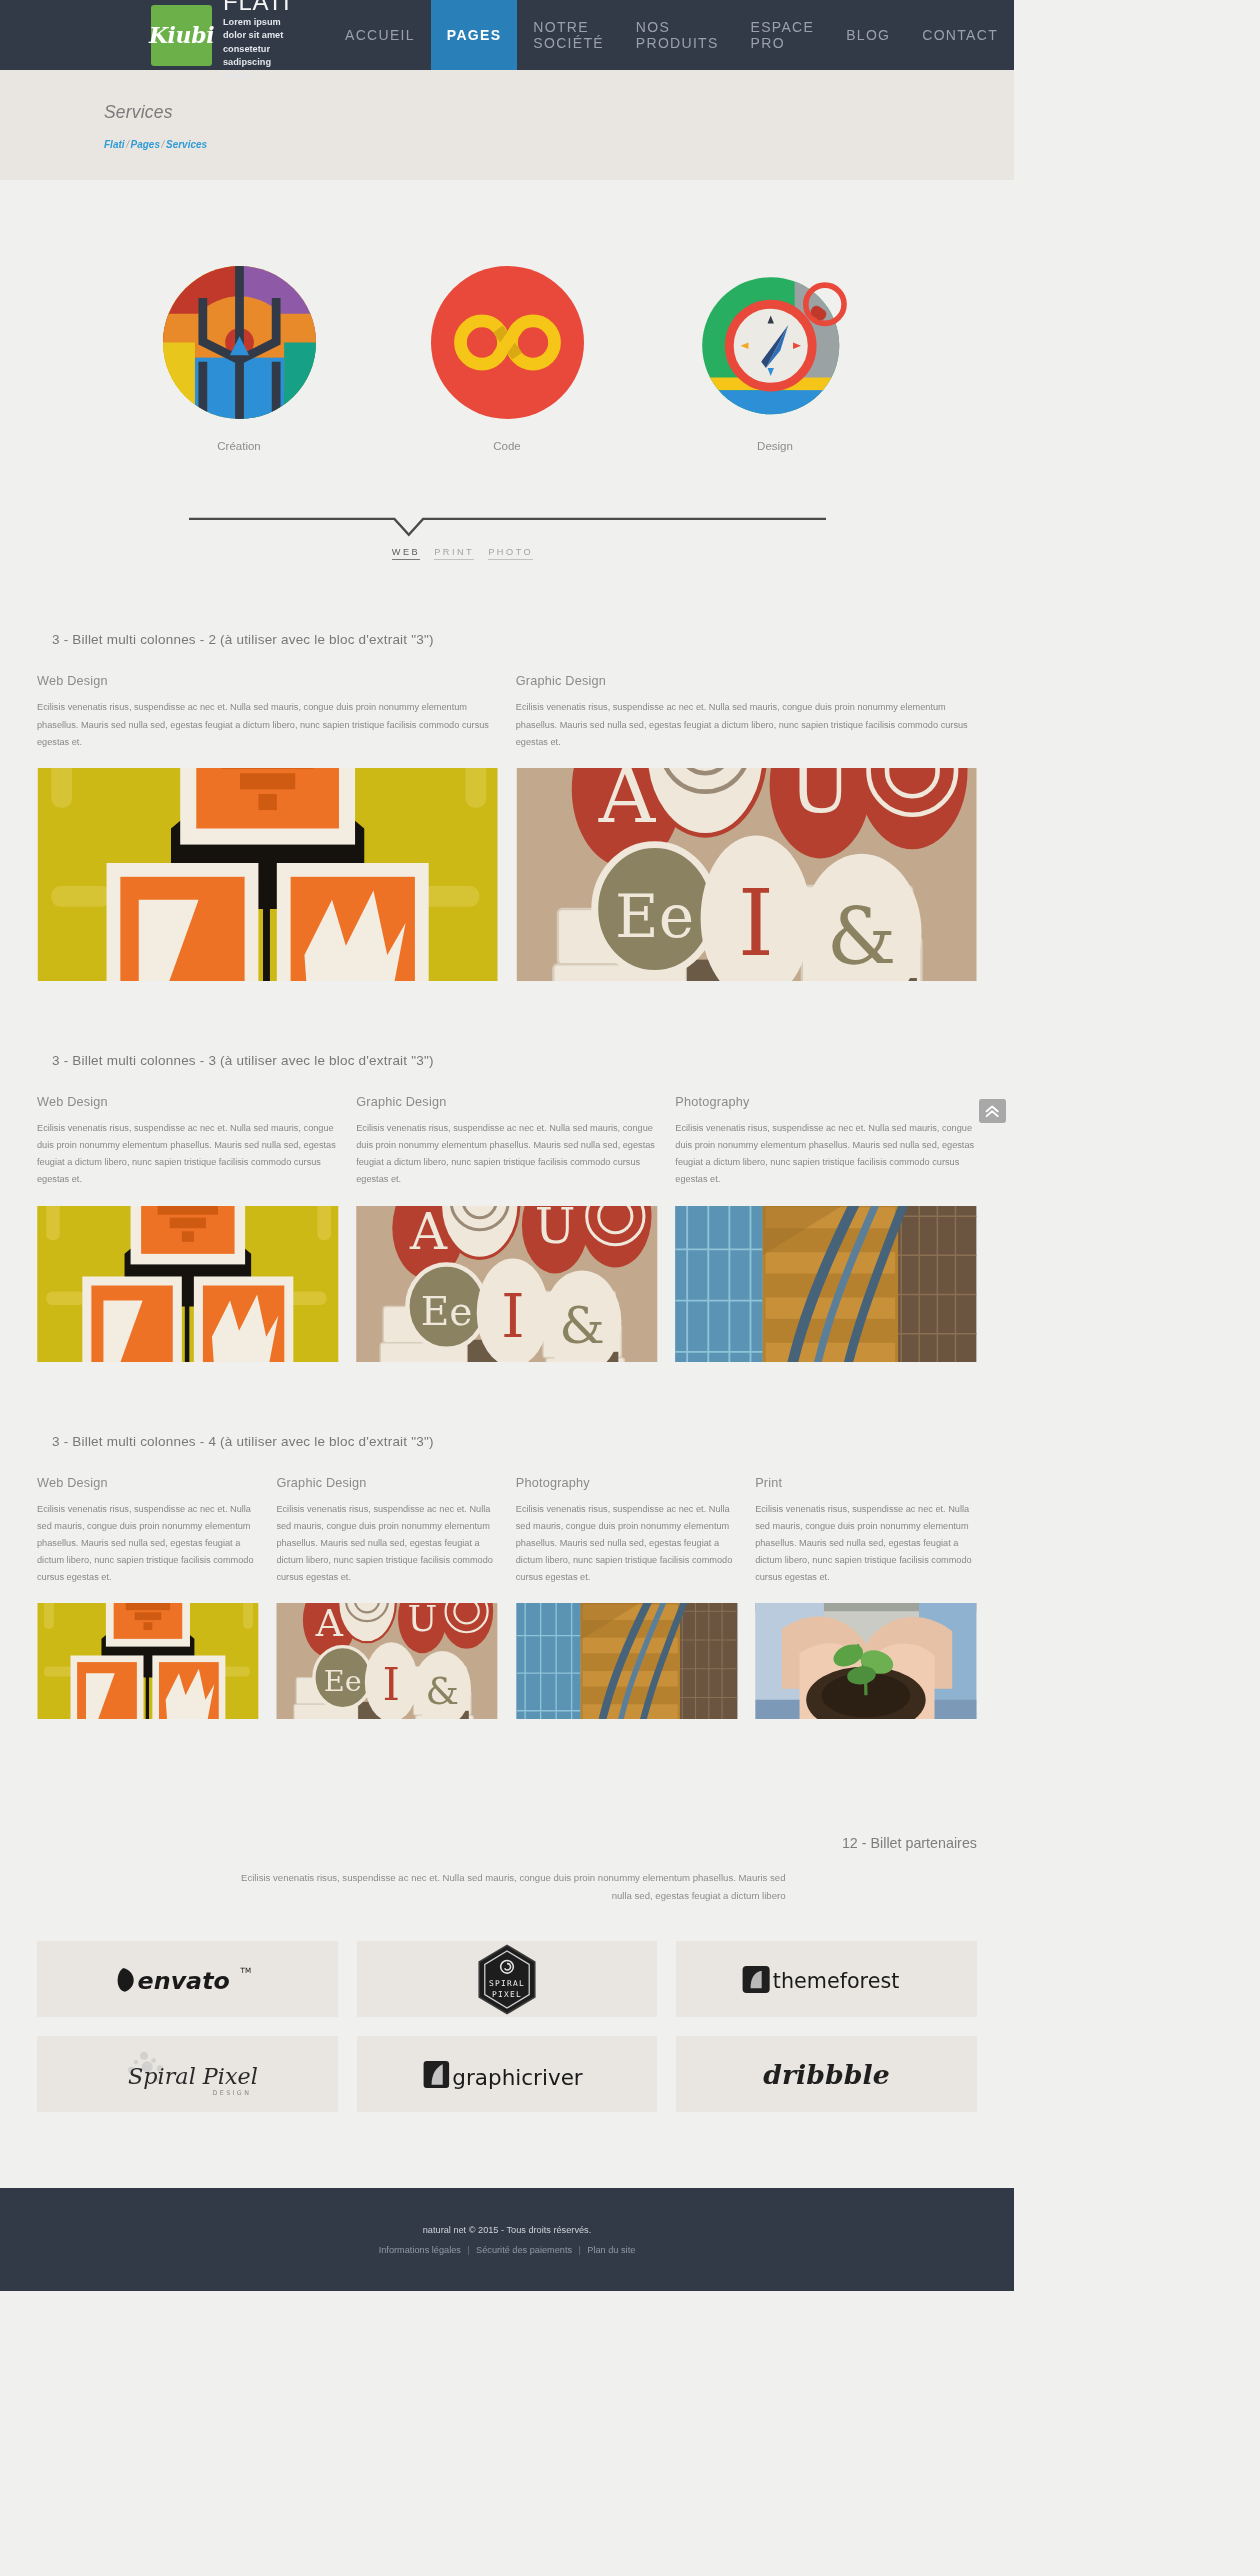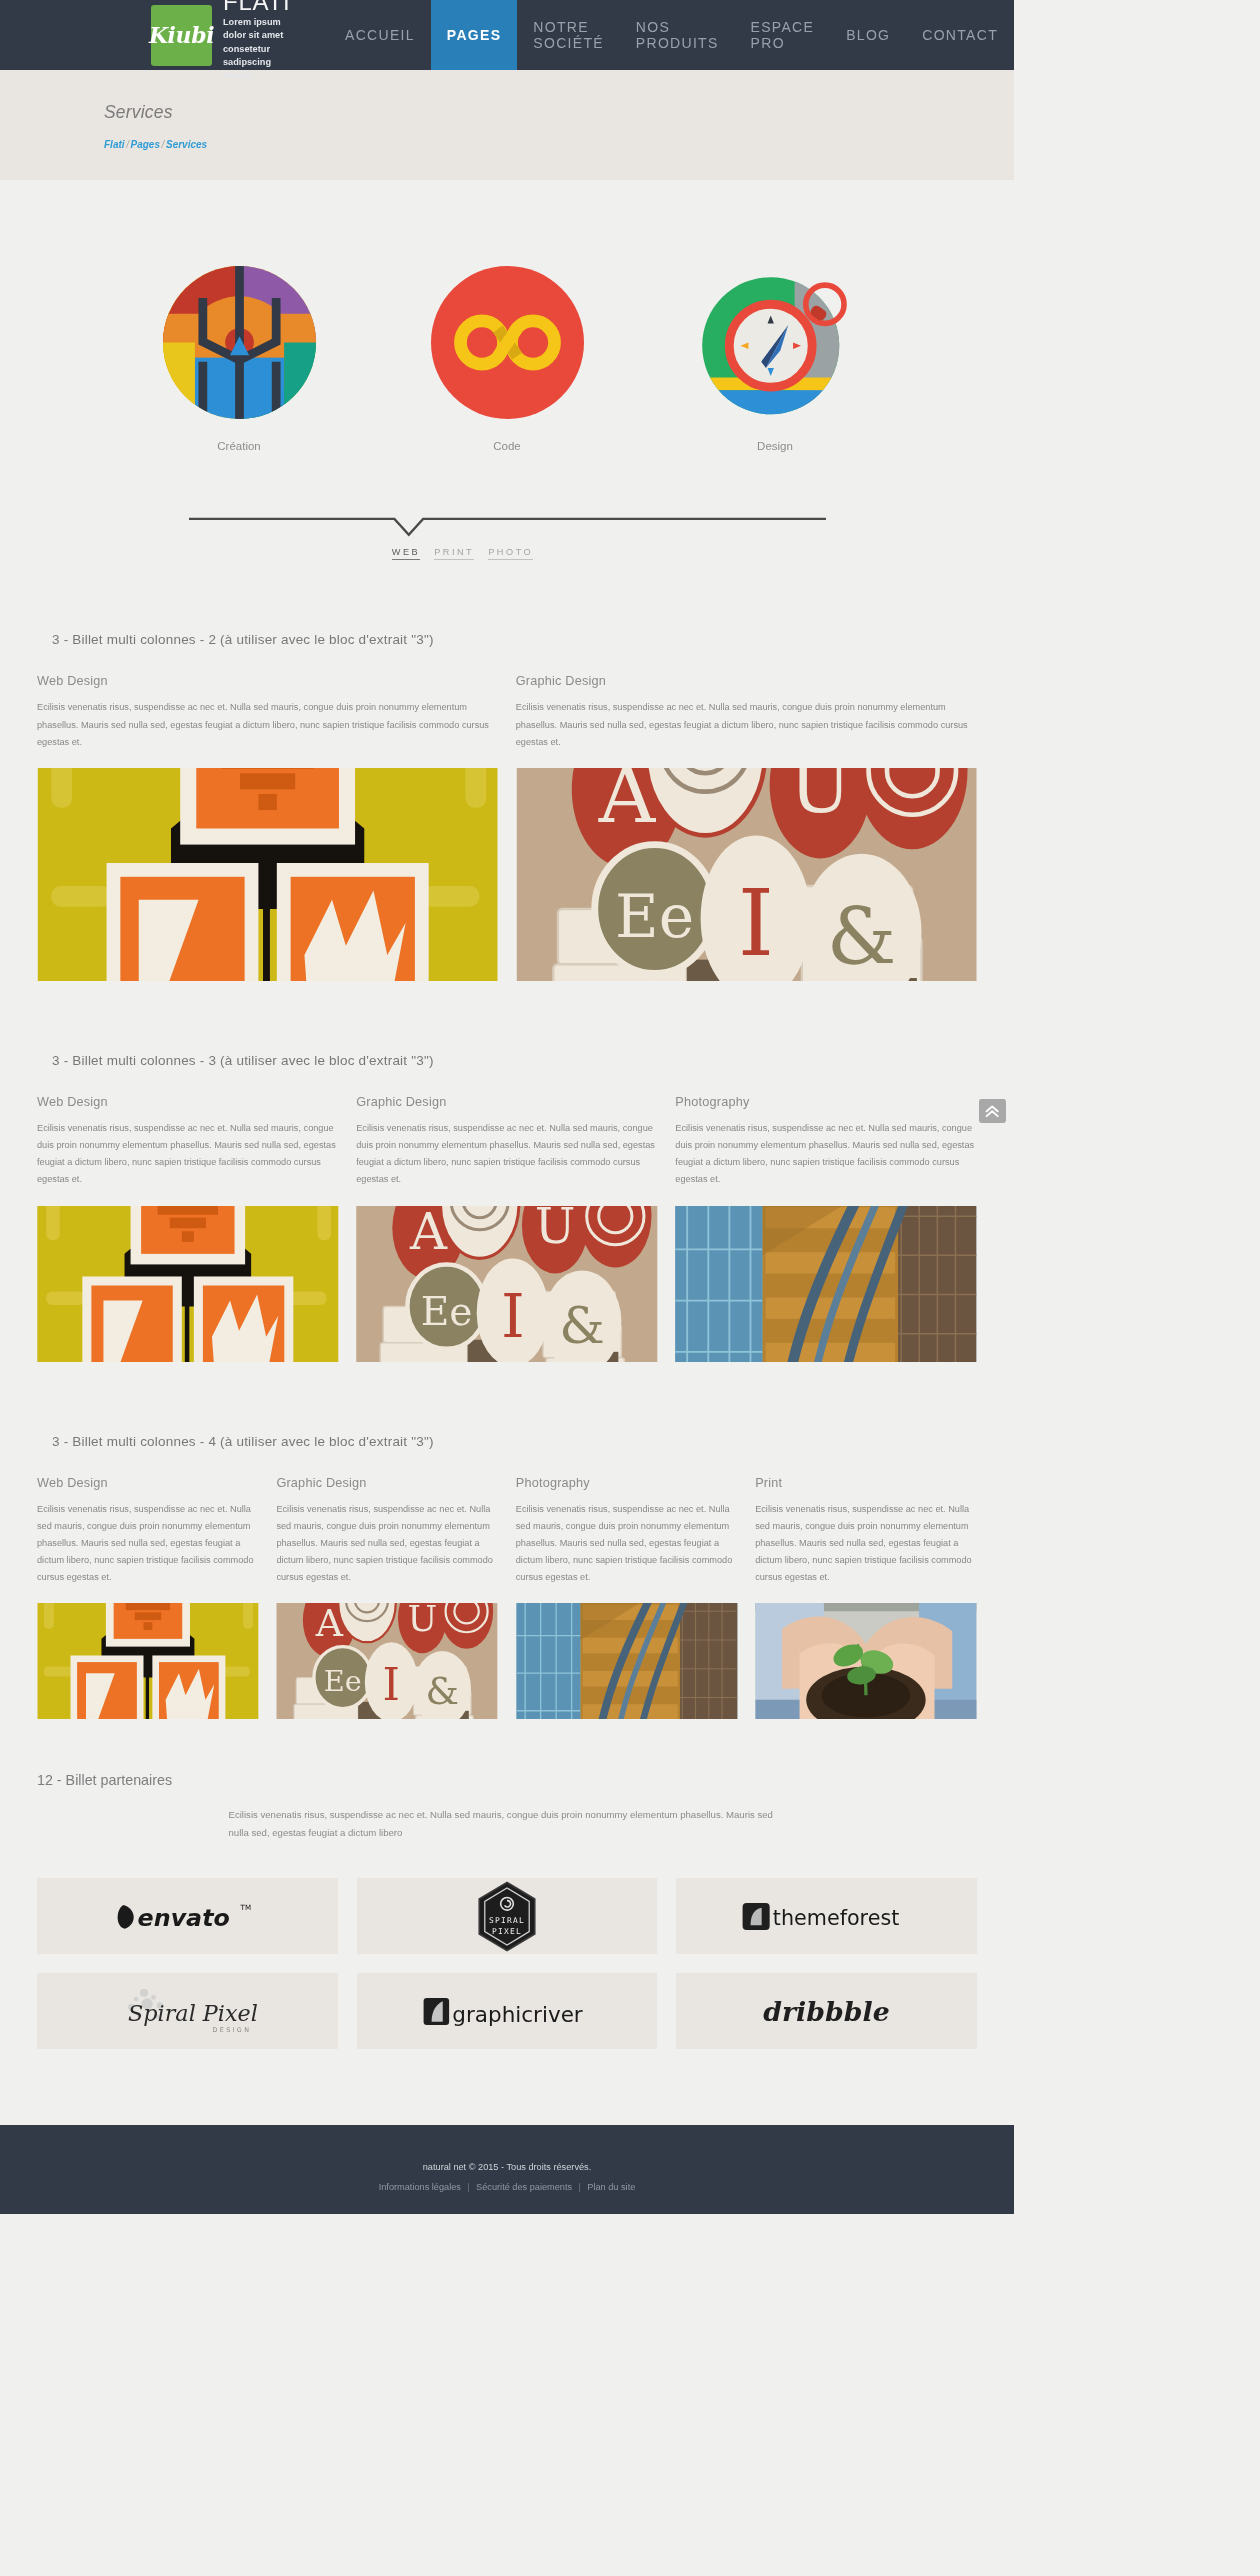--- a/index.html
+++ b/index.html
@@ -155,21 +155,21 @@
     letter-spacing: 0.2px;
   }
   .col p {
     font-size: 9.2px;
     line-height: 1.85;
     color: #888888;
   }
   .col .shot { margin-top: 17.5px; width: 100%; display: block; }
 
   
-  .partners { margin-top: 53px; text-align: left; }
+  .partners { margin-top: 116px; text-align: right; }
   .partners h2 {
     font-size: 14.3px;
     font-weight: 300;
     color: #7e7e7e;
   }
   .partners .lead {
     margin: 17.5px auto 0;
     max-width: 557px;
     font-size: 9.6px;
     line-height: 1.95;
@@ -201,21 +201,21 @@
     display: flex;
     align-items: center;
     justify-content: center;
     cursor: pointer;
   }
 
   
   .footer {
     background: #323a47;
     margin-top: 76px;
-    padding: 37px 0 22px;
+    padding: 37px 0 36px;
     text-align: center;
   }
   .footer .copy {
     font-size: 9.2px;
     color: #cfd4da;
   }
   .footer .links {
     margin-top: 9.6px;
     font-size: 9.2px;
     color: #9099a5;

